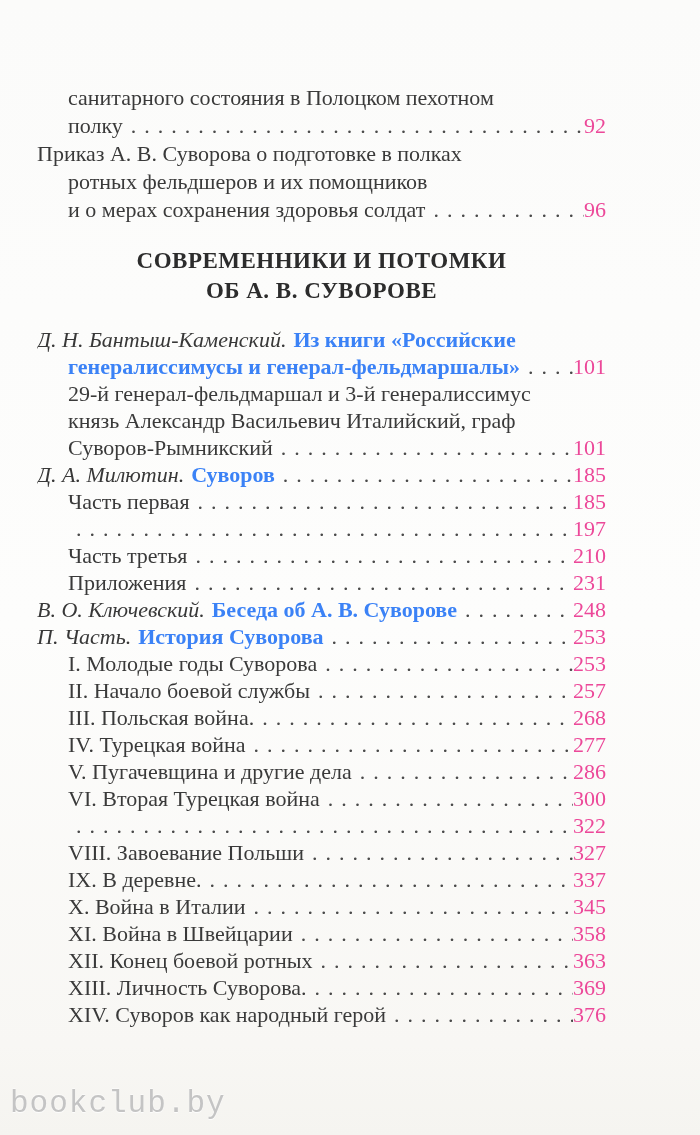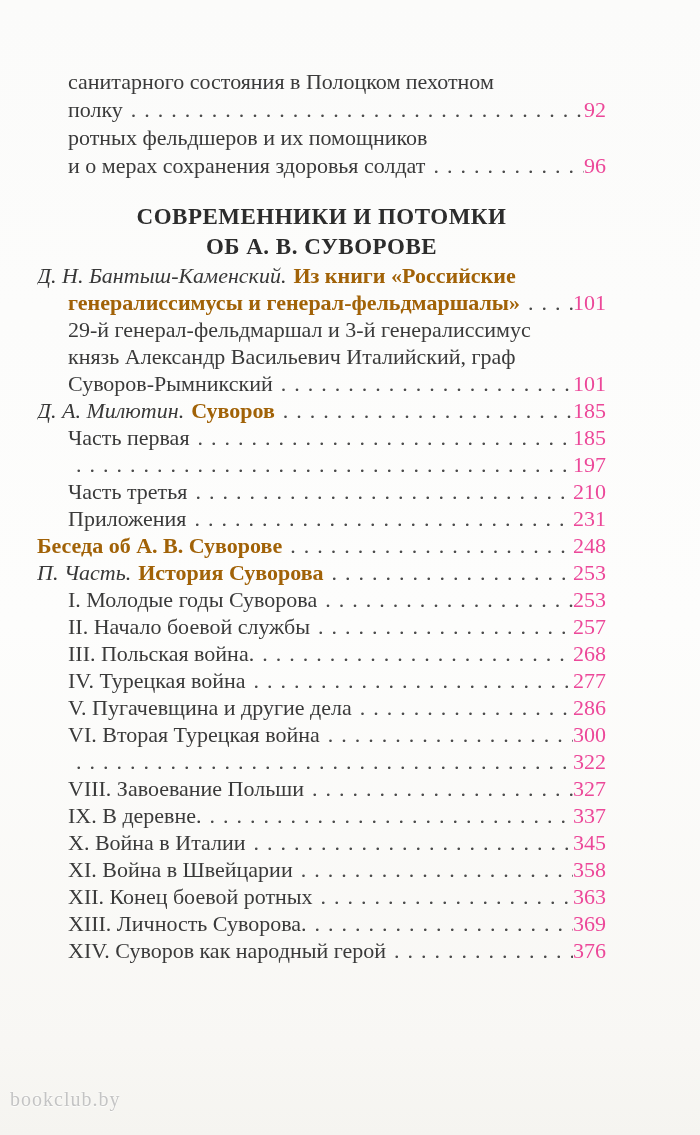--- a/index.html
+++ b/index.html
@@ -10,21 +10,21 @@
     width: 700px;
     height: 1135px;
     overflow: hidden;
     position: relative;
     background: linear-gradient(180deg, #fbfbfa 0%, #fdfdfc 55%, #f8f7f4 92%, #f5f4f0 100%);
     font-family: "Liberation Serif", serif;
     color: #3a3a3a;
   }
   .scan-page {
     position: absolute;
-    top: 68px;
+    top: 84px;
     left: 0;
     right: 0;
     padding: 0 94px 0 37px;
   }
   .toc-row {
     display: flex;
     align-items: baseline;
     height: 28px;
     line-height: 28px;
     font-size: 22px;
@@ -42,21 +42,21 @@
     flex: 0 0 auto;
     color: #3a3a3a;
   }
   .entry-author {
     font-style: italic;
     color: #383838;
     margin-right: 7px;
   }
   .entry-title {
     font-weight: bold;
-    color: #a16207;
+    color: #3b82f6;
   }
   .dots {
     flex: 1 1 auto;
     overflow: hidden;
     white-space: nowrap;
     letter-spacing: 8px;
     padding-left: 8px;
     color: #4a4a4a;
     font-size: 22px;
   }
@@ -64,47 +64,50 @@
     flex: 0 0 auto;
     color: #ec4899;
     text-align: left;
   }
   .section-heading {
     text-align: center;
     font-weight: bold;
     color: #2c2c2c;
     font-size: 23px;
     line-height: 30px;
-    margin: 22px 0 0 0;
+    margin: 22px 0 20px 0;
     letter-spacing: 0.5px;
   }
   .watermark {
     position: absolute;
     left: 10px;
-    bottom: 24px;
-    font-family: Liberation Serif, serif;
-    font-size: 20px;
+    bottom: 14px;
+    font-family: Liberation Mono, monospace;
+    font-size: 31px;
     letter-spacing: 1px;
     color: rgba(186, 186, 186, 0.85);
     text-shadow: 0 1px 1px rgba(255,255,255,0.9), 0 -1px 1px rgba(255,255,255,0.6);
   }
 </style>
 </head>
 <body>
 
 <div class="scan-page">
 
   <div class="toc-top" id="toc-top">
       <div class="toc-row indent-1">
         <span class="entry-text">санитарного состояния в Полоцком пехотном</span>
       </div>
       <div class="toc-row indent-1">
         <span class="entry-text">полку</span>
         <span class="dots">............................................................</span>
         <span class="page-num">92</span>
+      </div>
+      <div class="toc-row indent-0">
+        <span class="entry-text">Приказ А. В. Суворова о подготовке в полках</span>
       </div>
       <div class="toc-row indent-1">
         <span class="entry-text">ротных фельдшеров и их помощников</span>
       </div>
       <div class="toc-row indent-1">
         <span class="entry-text">и о мерах сохранения здоровья солдат</span>
         <span class="dots">............................................................</span>
         <span class="page-num">96</span>
       </div>
     </div>
@@ -154,20 +157,21 @@
         <span class="entry-text">Часть третья</span>
         <span class="dots">............................................................</span>
         <span class="page-num">210</span>
       </div>
       <div class="toc-row indent-1">
         <span class="entry-text">Приложения</span>
         <span class="dots">............................................................</span>
         <span class="page-num">231</span>
       </div>
       <div class="toc-row indent-0">
+        <span class="entry-text entry-author">В. О. Ключевский.</span>
         <span class="entry-text entry-title">Беседа об А. В. Суворове</span>
         <span class="dots">............................................................</span>
         <span class="page-num">248</span>
       </div>
       <div class="toc-row indent-0">
         <span class="entry-text entry-author">П. Часть.</span>
         <span class="entry-text entry-title">История Суворова</span>
         <span class="dots">............................................................</span>
         <span class="page-num">253</span>
       </div>

